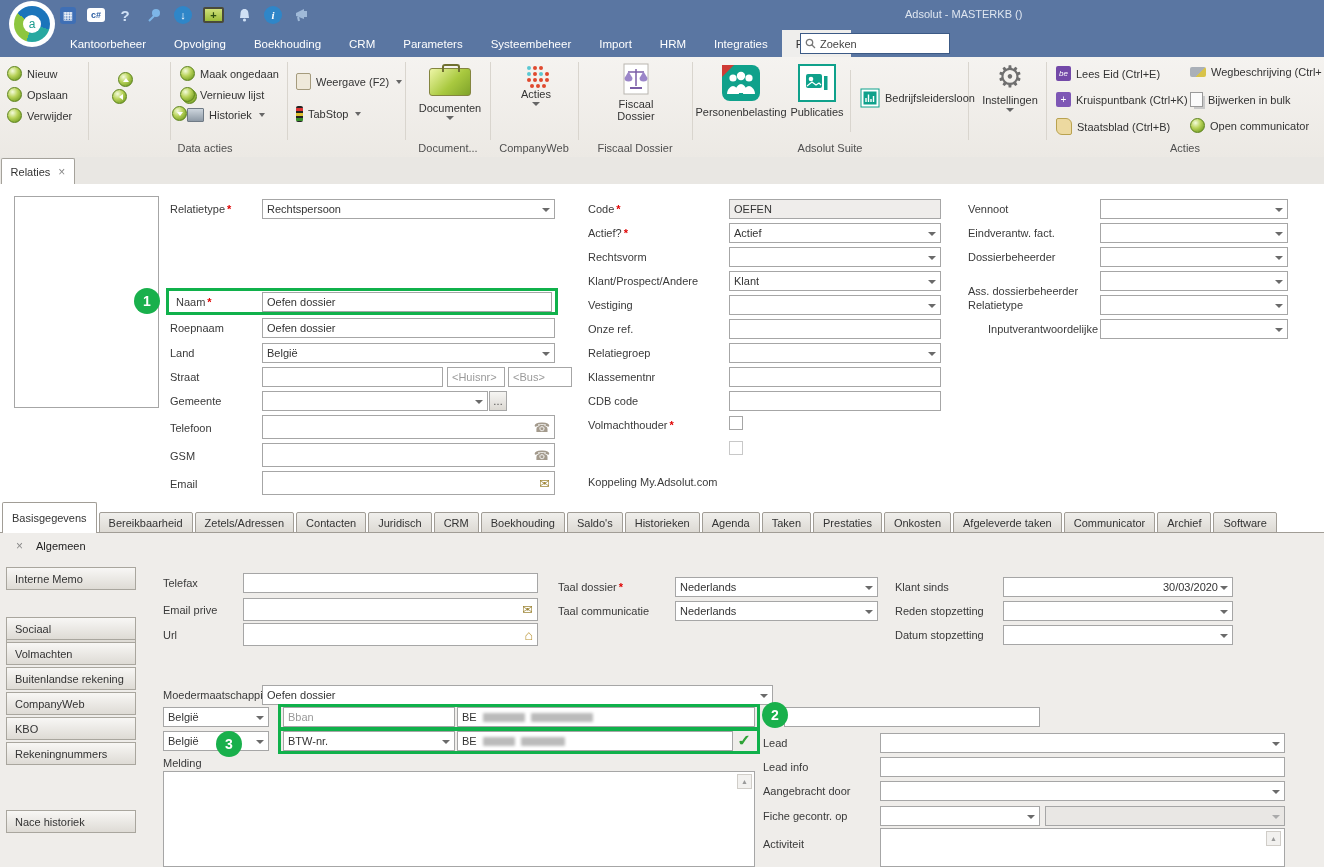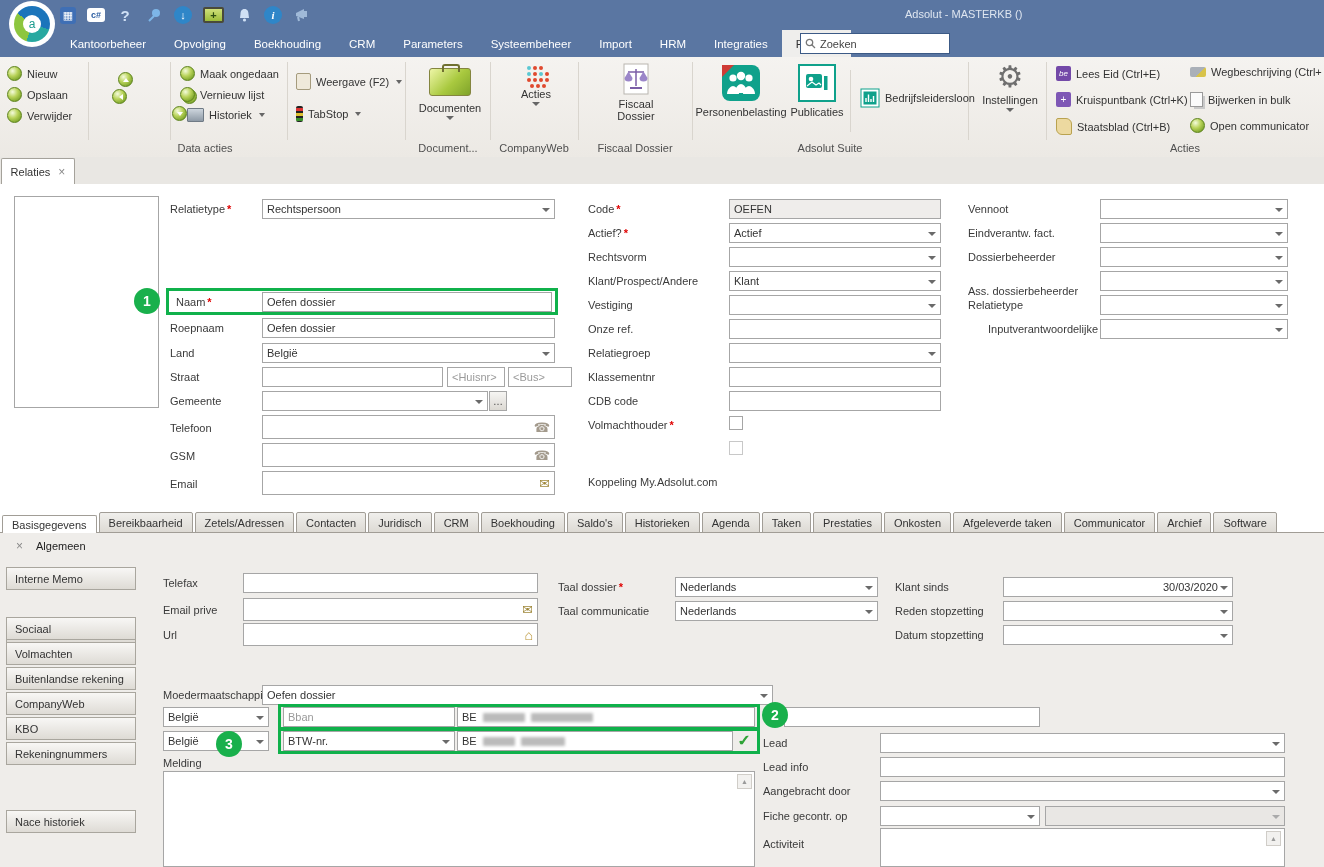--- a/index.html
+++ b/index.html
@@ -82,21 +82,21 @@
         justify-content:center;font-size:14px;font-weight:bold;z-index:6;}
   .photo{background:#fff;border:1px solid #a6a6a6;box-sizing:border-box;}
   .ficon{margin-left:auto;flex:none;}
   .blurblk{display:inline-block;height:9px;background:#bbb;filter:blur(1.5px);border-radius:1px;margin-left:6px;}
   .ellipsisbtn{background:linear-gradient(#f6f5f3,#dcd9d3);border:1px solid #a6a6a6;box-sizing:border-box;height:20px;
         display:flex;align-items:center;justify-content:center;font-size:10px;color:#444;}
   
   .tabstrip{left:0;top:508px;width:1324px;height:25px;display:flex;align-items:flex-end;padding-left:2px;box-sizing:border-box;}
   .tab{height:21px;display:flex;align-items:center;padding:0 9px;background:linear-gradient(#f0efec,#dddad4);
        border:1px solid #a19d96;margin-right:2px;border-radius:2px 2px 0 0;box-sizing:border-box;white-space:nowrap;}
-  .tab.active{background:#fff;height:18px;border-bottom:none;z-index:3;}
+  .tab.active{background:#fff;height:31px;border-bottom:none;z-index:3;}
   .lower{left:0;top:532px;width:1324px;height:335px;background:#efedea;border-top:1px solid #a19d96;box-sizing:border-box;}
   .sideitem{left:6px;width:130px;height:23px;background:linear-gradient(#f8f7f5,#dedbd5);border:1px solid #a9a69e;
         box-sizing:border-box;display:flex;align-items:center;padding-left:8px;}
   .ta{background:#fff;border:1px solid #a6a6a6;box-sizing:border-box;}
   .scrollup{width:15px;height:15px;background:#f2f1ef;border:1px solid #d0cdc8;color:#9a9a9a;font-size:7px;
         display:flex;align-items:center;justify-content:center;box-sizing:border-box;}
   .checkmark{color:#2ea336;font-size:16px;font-weight:bold;text-shadow:1px 0 #2ea336;}
 </style>
 </head>
 <body>

